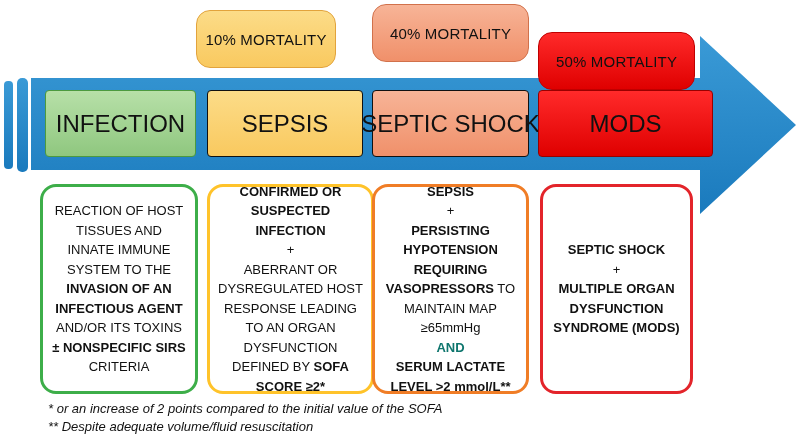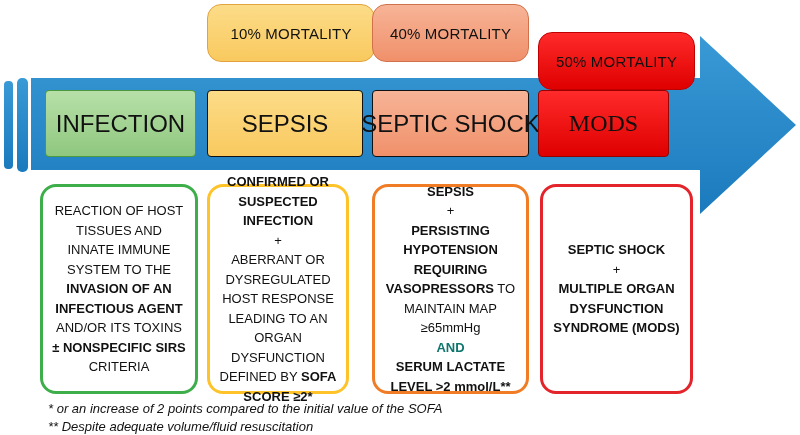--- a/index.html
+++ b/index.html
@@ -8,47 +8,47 @@
     font-family:"Liberation Sans", sans-serif;color:#111;
   }
   
   .arrow-svg{position:absolute;left:0;top:0;}
   
   .mort{
     position:absolute;top:4px;height:58px;border-radius:14px;
     display:flex;align-items:center;justify-content:center;
     font-size:15px;letter-spacing:.2px;border:1.5px solid;box-sizing:border-box;
   }
-  .mort.m1{left:207px;width:168px;}
+  .mort.m1{left:196px;width:140px;margin-top:6px;}
   .mort.m2{left:372px;width:157px;}
   .mort.m3{left:538px;width:157px;margin-top:28px;}
   .fill-gold{background:linear-gradient(#fcdc88,#f9c95f);border-color:#e2a33c;}
   .fill-salmon{background:linear-gradient(#f7b497,#f0906a);border-color:#d1714b;}
   .fill-red{background:linear-gradient(#ff2a2a,#df0000);border-color:#c00000;}
   
   .stage{
     position:absolute;top:90px;height:67px;border-radius:4px;
     display:flex;align-items:center;justify-content:center;white-space:nowrap;
     font-size:24px;border:1.5px solid;box-sizing:border-box;
   }
   .stage.s1{left:45px;width:151px;}
   .stage.s2{left:207px;width:156px;}
   .stage.s3{left:372px;width:157px;}
-  .stage.s4{left:538px;width:131px;font-family:Liberation Serif, serif;}
+  .stage.s4{left:538px;width:175px;}
   .fill-green{background:linear-gradient(#b7e0a8,#8fc77f);border-color:#4c9a3f;}
   .stage.fill-red{border-color:#990000;}
   
   .crit{
     position:absolute;top:184px;height:210px;border-radius:16px;border:3px solid;
     background:#fff;display:flex;flex-direction:column;align-items:center;justify-content:center;
     text-align:center;font-size:13px;line-height:1.5;padding:6px 8px;box-sizing:border-box;
   }
   .crit p{margin:0;}
   .crit.c1{left:40px;width:158px;border-color:#3dae49;}
-  .crit.c2{left:207px;width:142px;border-color:#ffc32a;}
+  .crit.c2{left:207px;width:167px;border-color:#ffc32a;}
   .crit.c3{left:372px;width:157px;border-color:#f07d26;}
   .crit.c4{left:540px;width:153px;border-color:#e3242a;}
   .red-text{color:#0f766e;font-weight:700;}
   
   .footnotes{
     position:absolute;left:48px;top:400px;font-style:italic;font-size:13px;line-height:1.4;color:#111;
   }
 </style>
 </head>
 <body>

